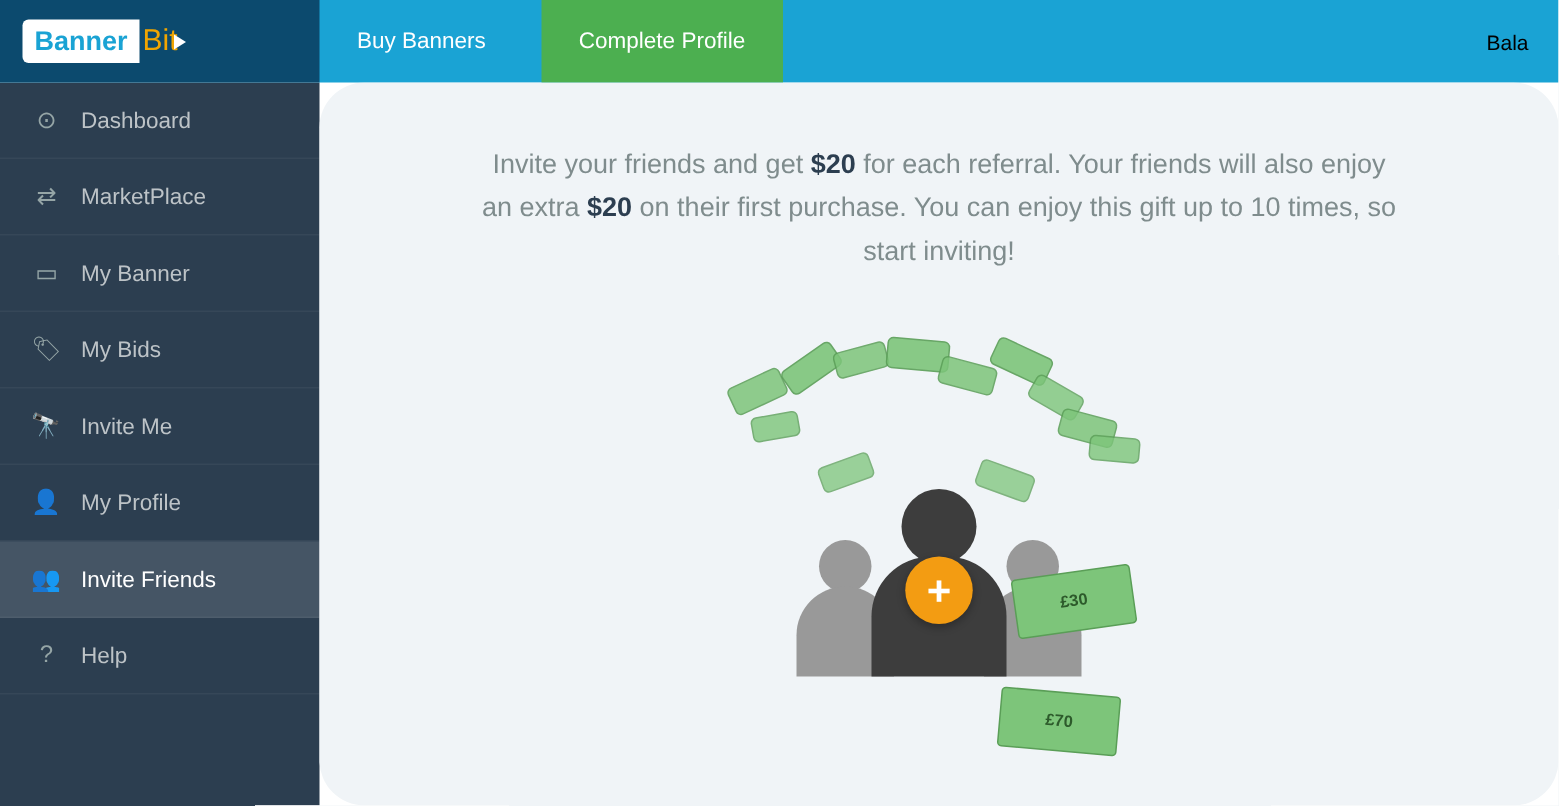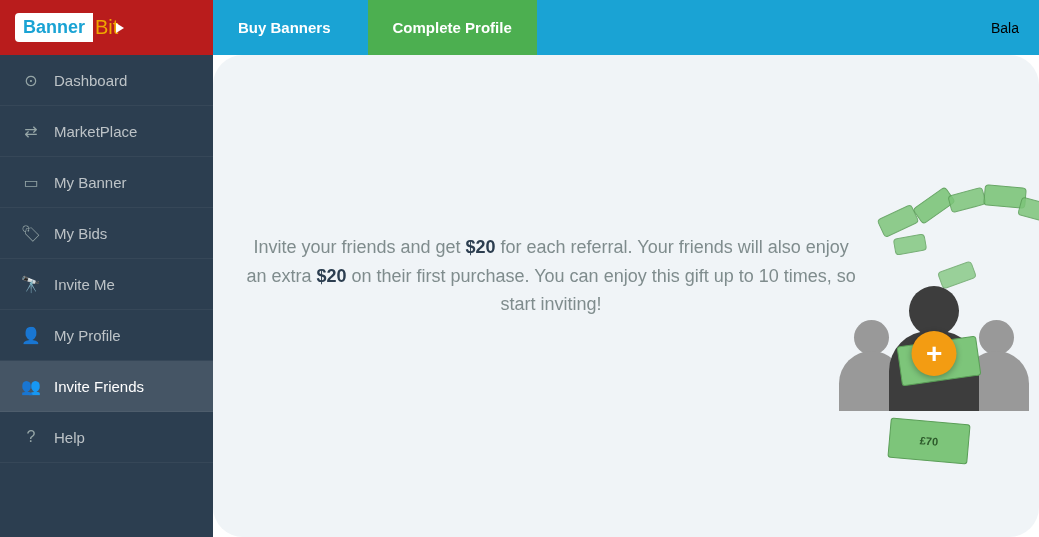--- a/index.html
+++ b/index.html
@@ -10,21 +10,21 @@
       display: flex;
       align-items: center;
       background: #1aa3d4;
       height: 55px;
       flex-shrink: 0;
     }
     .logo {
       display: flex;
       align-items: center;
       padding: 0 15px;
-      background: #b91c1c;
+      background: #0c4a6e;
       height: 100%;
       min-width: 213px;
     }
     .logo-banner {
       background: white;
       color: #1aa3d4;
       font-weight: bold;
       font-size: 18px;
       padding: 4px 8px;
       border-radius: 4px 0 0 4px;
@@ -40,21 +40,20 @@
       height: 0;
       border-left: 8px solid white;
       border-top: 5px solid transparent;
       border-bottom: 5px solid transparent;
       margin-left: -2px;
     }
     .header-nav {
       display: flex;
       align-items: center;
       height: 100%;
-      font-weight: bold;
     }
     .header-nav-item {
       height: 100%;
       display: flex;
       align-items: center;
       padding: 0 25px;
       color: white;
       font-size: 15px;
       cursor: pointer;
       white-space: nowrap;
@@ -110,21 +109,21 @@
       justify-content: center;
       font-size: 16px;
       color: #95a5a6;
     }
 
     
     .content {
       flex: 1;
       background: #f0f4f7;
       display: flex;
-      flex-direction: row;
+      flex-direction: column;
       align-items: center;
       padding: 40px 30px;
       overflow-y: auto;
       border-radius: 30px;
     }
     .invite-text {
       text-align: center;
       color: #7f8c8d;
       font-size: 18px;
       line-height: 1.6;

